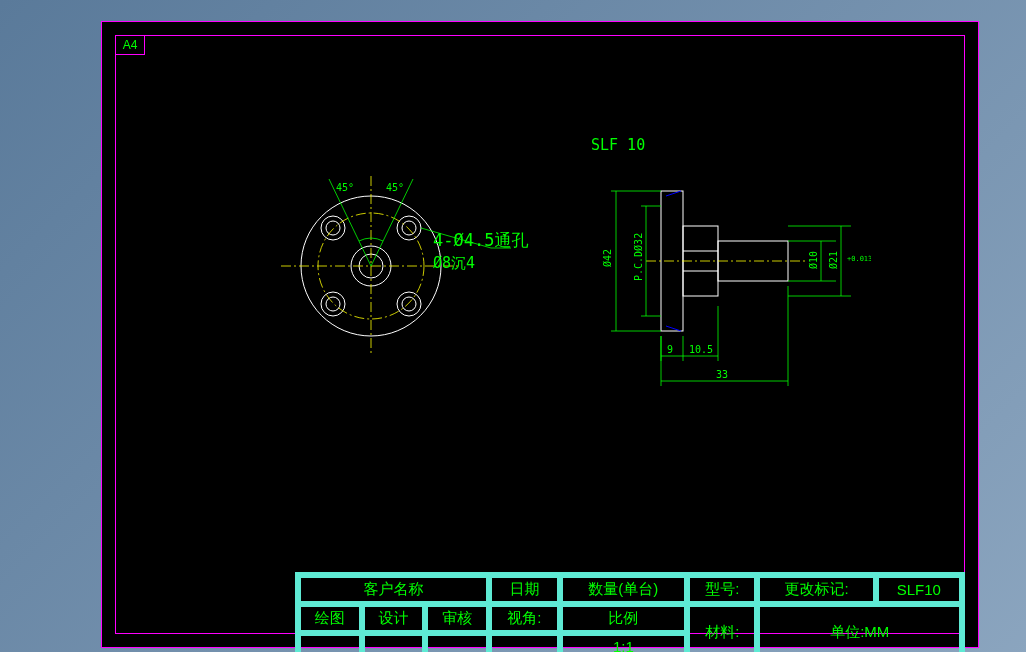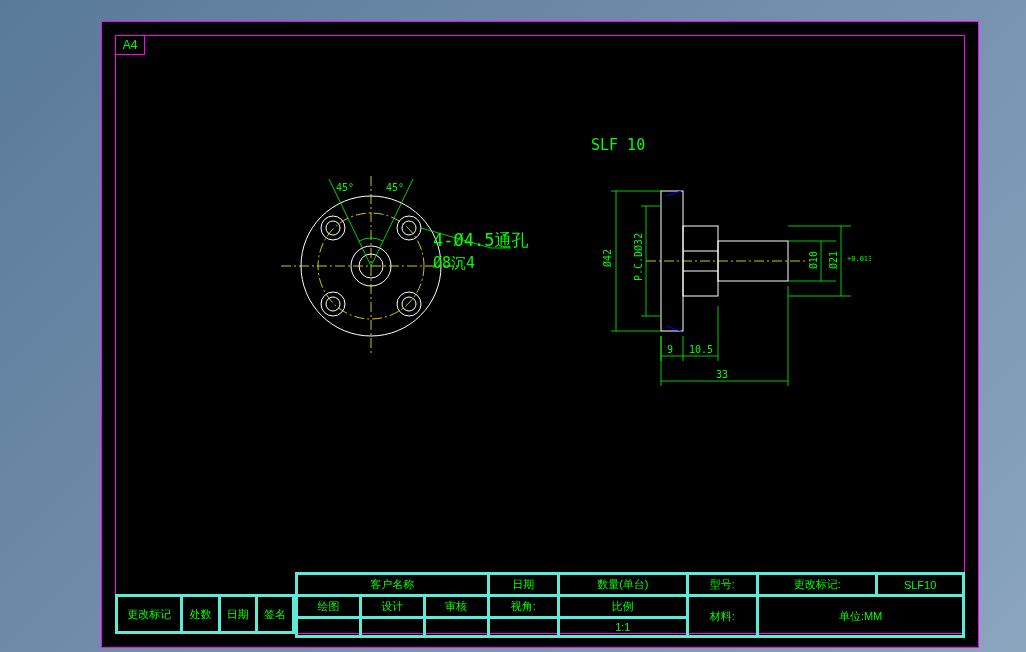--- a/index.html
+++ b/index.html
@@ -6,21 +6,21 @@
 .canvas { position:relative; width:972px; height:652px; margin:8px auto;border-radius:9px; }
 .drawing { position:absolute; left:74px; top:13px; width:878px; height:627px; background:#000; }
 .outer-border { position:absolute; inset:0; border:1px solid #f0f; }
 .inner-border { position:absolute; left:14px; top:14px; right:14px; bottom:14px; border:1px solid #f0f; }
 .a4-box { position:absolute; left:14px; top:14px; width:28px; height:18px; border:1px solid #f0f; color:#0f0; font-size:12px; text-align:center; line-height:18px; }
 .part-title { position:absolute; left:490px; top:115px; color:#0f0; font-size:15px; font-family:monospace; }
 svg { position:absolute; }
 .dim-sm { fill:#0f0; font-size:10px; font-family:monospace; }
 .titleblock { position:absolute; left:14px; bottom:14px; right:14px; height:82px; }
 .titleblock table { border-collapse:collapse; width:100%; height:100%; }
-.titleblock td { border:3px solid #5eead4; color:#0f0; font-size:11px; text-align:center; padding:2px; }
+.titleblock td { border:6px solid #5eead4; color:#0f0; font-size:15px; text-align:center; padding:2px; }
 .tb-left { position:absolute; left:0; bottom:0; width:180px; height:40px; }
 .tb-right { position:absolute; left:180px; bottom:0; right:0; height:62px; }
 .unit-label { color:#0f0; font-size:18px; }
 </style>
 </head>
 <body>
 
 <div class="canvas">
   <div class="drawing">
     <div class="outer-border"></div>
@@ -105,26 +105,20 @@
       <text class="dim-sm" x="316" y="100" style="font-size:7px">+0.013/-0.013</text>
       <text class="dim-sm" x="136" y="192">9</text>
       <text class="dim-sm" x="158" y="192">10.5</text>
       <text class="dim-sm" x="185" y="217">33</text>
     </svg>
 
     <div class="titleblock">
       <div class="tb-left">
         <table>
           <tbody>
-              <tr>
-            <td>更改标记</td>
-            <td>处数</td>
-            <td>日期</td>
-            <td>签名</td>
-          </tr>
         </tbody>
           </table>
       </div>
       <div class="tb-right">
         <table>
           <tbody>
               <tr>
             <td colspan="3">客户名称</td>
             <td>日期</td>
             <td>数量(单台)</td>

